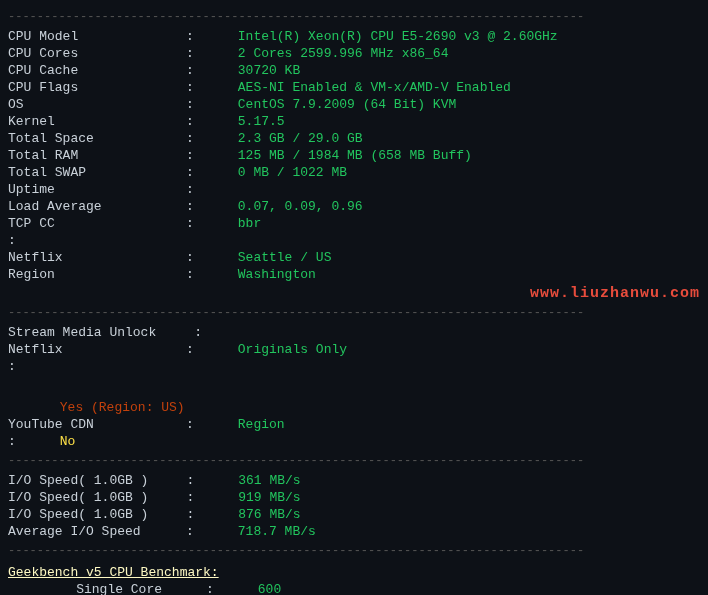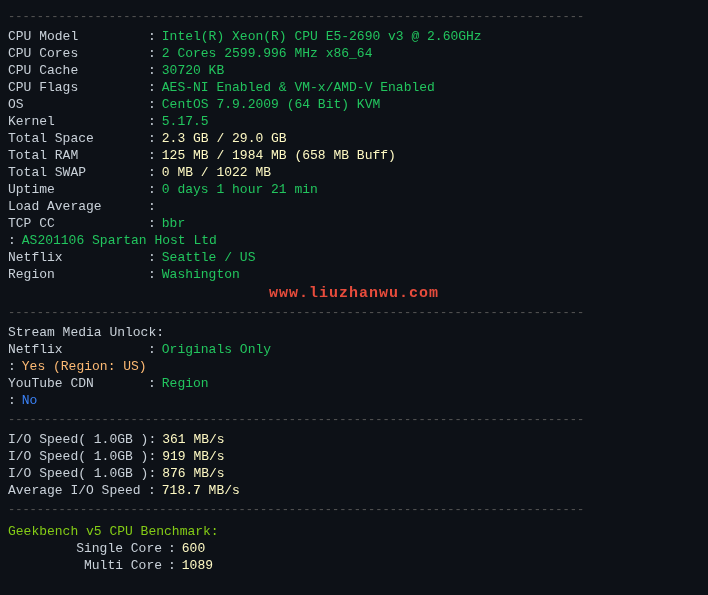--- a/index.html
+++ b/index.html
@@ -20,38 +20,39 @@
       font-size: 12px;
       letter-spacing: 0px;
       white-space: nowrap;
       overflow: hidden;
       margin: 4px 0;
     }
     .row {
       display: flex;
       align-items: flex-start;
       padding: 1px 0;
+      gap: 38px;
     }
     .label {
       color: #c9d1d9;
       min-width: 140px;
       flex-shrink: 0;
     }
     .colon {
       color: #c9d1d9;
       margin-right: 6px;
       flex-shrink: 0;
     }
     .value-default { color: #22c55e; }
-    .value-yellow { color: #fef9c3; }
-    .value-green { color: #fdba74; }
-    .value-red { color: #3b82f6; }
+    .value-yellow { color: #22c55e; }
+    .value-green { color: #c2410c; margin-top: 41px; }
+    .value-red { color: #fde047; }
     .benchmark-section { padding: 2px 0; }
     .watermark {
-      text-align: center;
+      text-align: right;
       color: #e74c3c;
       font-weight: bold;
       font-size: 15px;
       margin: 2px 0;
       letter-spacing: 1px;
     }
   </style>
 </head>
 <body>
 
@@ -102,34 +103,33 @@
     <span class="value-yellow">125 MB / 1984 MB (658 MB Buff)</span>
   </div>
         <div class="row">
     <span class="label">Total SWAP</span>
     <span class="colon">:</span>
     <span class="value-yellow">0 MB / 1022 MB</span>
   </div>
         <div class="row">
     <span class="label">Uptime</span>
     <span class="colon">:</span>
-    <span class="value-default">0 days 1 hour 21 min</span>
   </div>
         <div class="row">
     <span class="label">Load Average</span>
     <span class="colon">:</span>
+    <span class="value-default">0.07, 0.09, 0.96</span>
   </div>
         <div class="row">
     <span class="label">TCP CC</span>
     <span class="colon">:</span>
     <span class="value-default">bbr</span>
   </div>
         <div class="row">
     <span class="colon">:</span>
-    <span class="value-default">AS201106 Spartan Host Ltd</span>
   </div>
         <div class="row">
     <span class="label">Netflix</span>
     <span class="colon">:</span>
     <span class="value-default">Seattle / US</span>
   </div>
         <div class="row">
     <span class="label">Region</span>
     <span class="colon">:</span>
     <span class="value-default">Washington</span>
@@ -192,21 +192,21 @@
     <span class="colon">:</span>
     <span class="value-yellow">718.7 MB/s</span>
   </div>
       </div>
   </div>
 
   <div class="divider">--------------------------------------------------------------------------------</div>
 
   <div class="section benchmark-section">
     <div class="row">
-      <span style="color:#84cc16;">Geekbench v5 CPU Benchmark:</span>
+      <span style="color:#fef9c3;text-decoration:underline;">Geekbench v5 CPU Benchmark:</span>
     </div>
     <div id="geekbench-rows">
         <div class="row">
     <span class="label" style="min-width:160px;text-align:right;padding-right:6px;">Single Core</span>
     <span class="colon">:</span>
     <span class="value-yellow">600</span>
   </div>
         <div class="row">
     <span class="label" style="min-width:160px;text-align:right;padding-right:6px;">Multi Core</span>
     <span class="colon">:</span>

